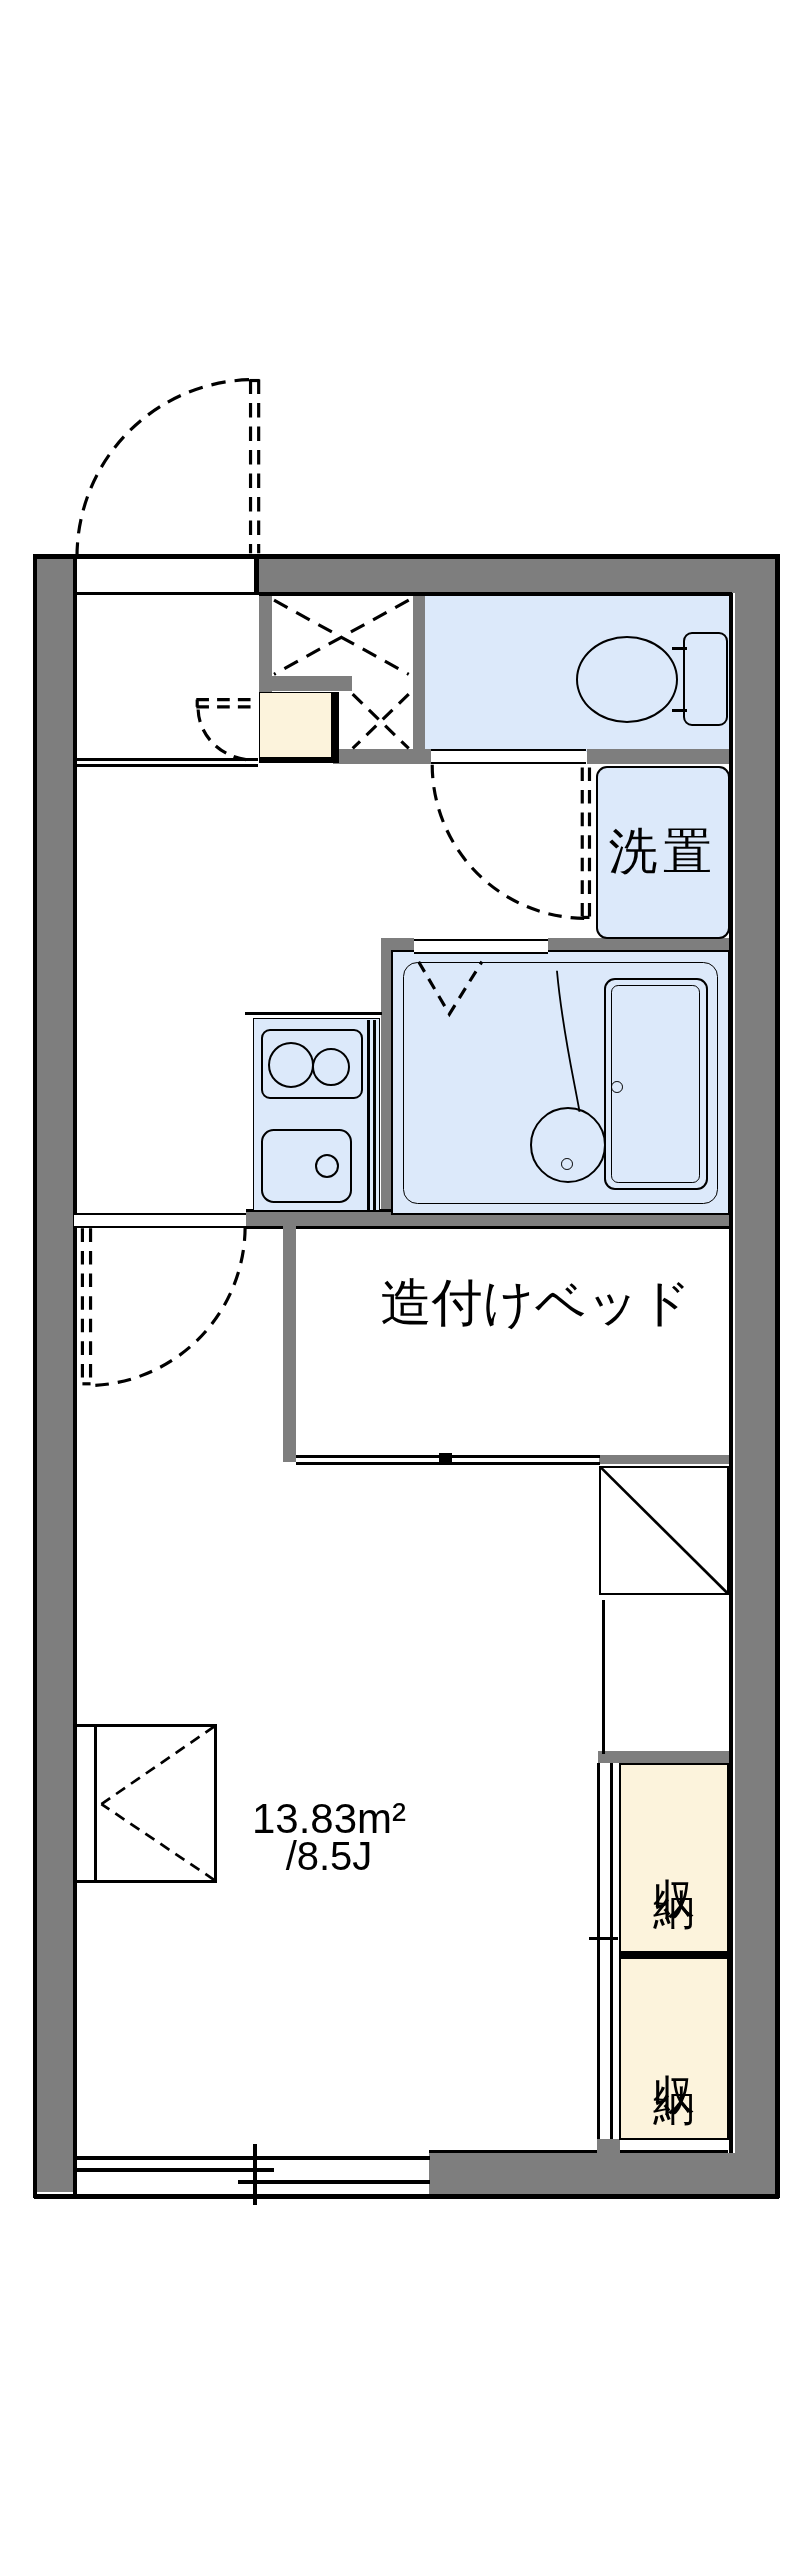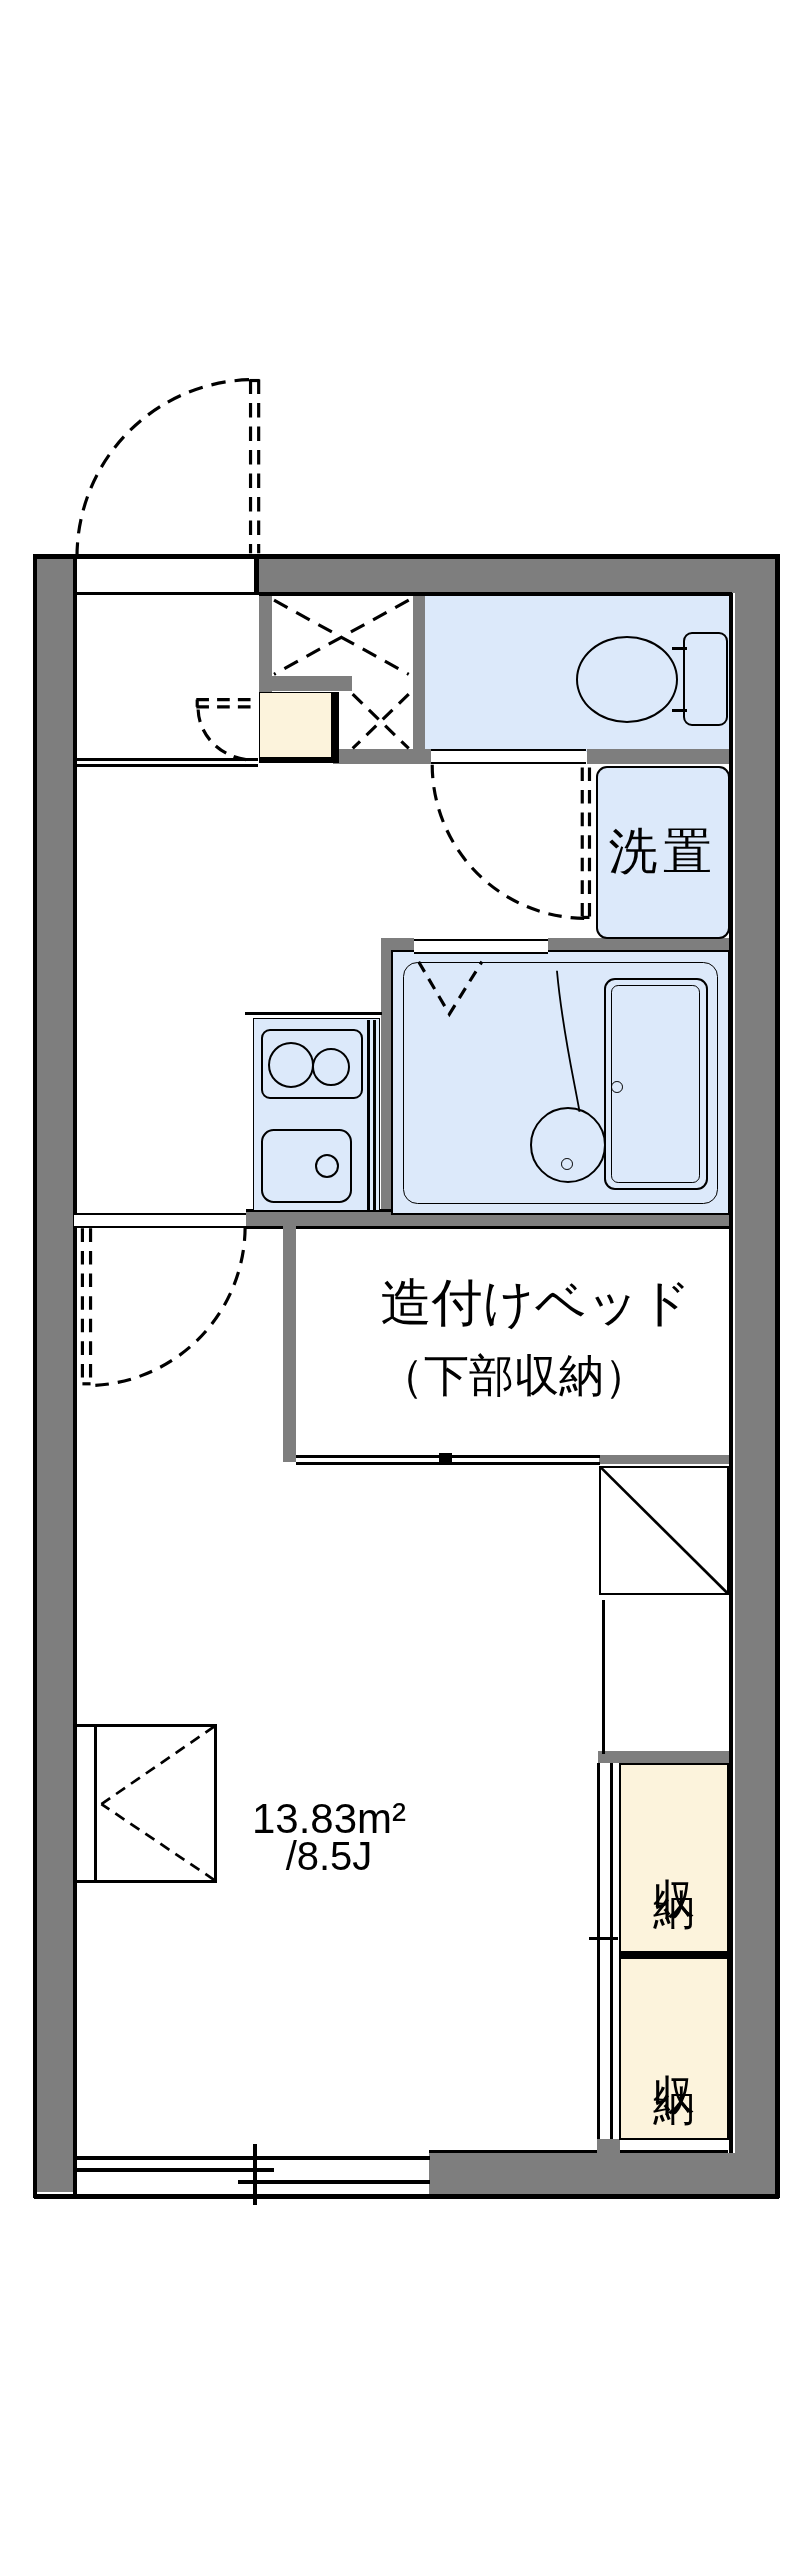--- a/index.html
+++ b/index.html
@@ -92,21 +92,20 @@
   <div class="abs b3 round" style="left:312px;top:1048px;width:38px;height:38px;"></div>
   <div class="abs blue b3" style="left:261px;top:1129px;width:91px;height:74px;border-radius:12.7px;"></div>
   <div class="abs b3 round" style="left:315px;top:1154px;width:24.4px;height:24.4px;"></div>
 
   <div class="abs white" style="left:74px;top:1213px;width:172px;height:15.4px;border-top:2.7px solid #000;border-bottom:2.7px solid #000;"></div>
 
   <div class="abs k" style="left:296px;top:1455px;width:304px;height:2.7px;"></div>
   <div class="abs k" style="left:296px;top:1462px;width:304px;height:2.7px;"></div>
   <div class="abs k" style="left:439px;top:1453px;width:12.7px;height:11.8px;"></div>
   <div class="lbl" style="left:512px;top:1302px;font-size:51px;margin-left:24px;">造付けベッド</div>
-  <div class="lbl" style="left:514px;top:1375px;font-size:45px;">（下部収納）</div>
 
   <div class="abs white b3" style="left:599px;top:1466px;width:130px;height:129px;"></div>
   <div class="abs k" style="left:602px;top:1600px;width:2.7px;height:154px;"></div>
 
   <div class="abs cream b3" style="left:619px;top:1763px;width:110px;height:190px;"></div>
   <div class="abs cream" style="left:619px;top:1952px;width:110px;height:188px;border:2.7px solid #000;border-top:7.2px solid #000;"></div>
   <div class="lbl vert" style="left:674px;top:1856px;font-size:42px;letter-spacing:11px;">収納</div>
   <div class="lbl vert" style="left:674px;top:2052px;font-size:42px;letter-spacing:11px;">収納</div>
   <div class="abs k" style="left:597px;top:1763px;width:2.7px;height:376px;"></div>
   <div class="abs k" style="left:610px;top:1763px;width:2.7px;height:376px;"></div>

